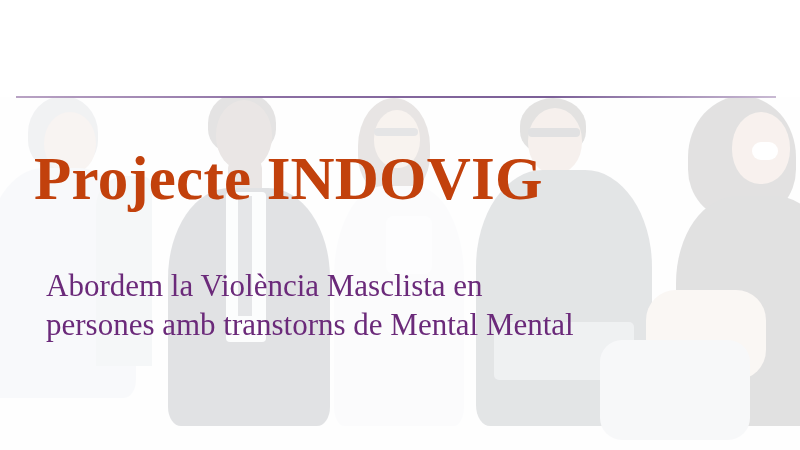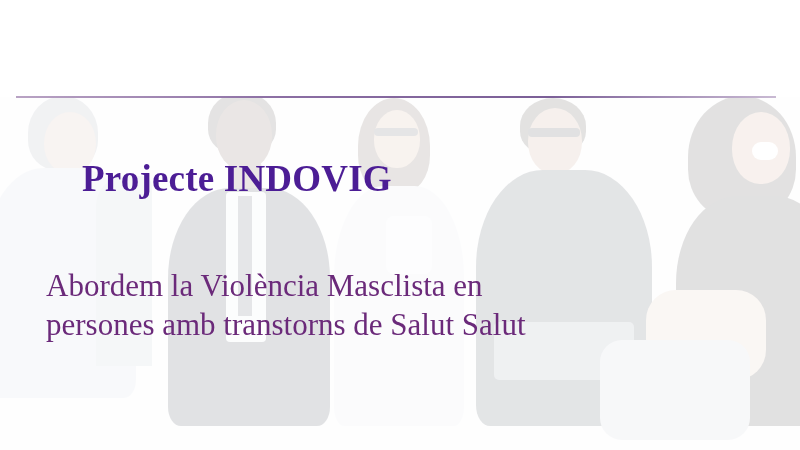--- a/index.html
+++ b/index.html
@@ -219,27 +219,26 @@
     text-align: left;
   }
 
   
   .title {
     position: absolute;
     left: 34px;
     top: 153px;
     font-family: "Liberation Serif", serif;
     font-weight: bold;
-    font-size: 37px;
+    font-size: 61px;
     line-height: 52px;
-    color: #4c1d95;
+    color: #c2410c;
     letter-spacing: 0.2px;
     z-index: 4;
     white-space: nowrap;
-    margin-left: 48px;
   }
   .subtitle {
     position: absolute;
     left: 22px;
     top: 266px;
     width: 700px;
     font-family: "Liberation Serif", serif;
     font-weight: normal;
     font-size: 31px;
     line-height: 39px;
@@ -320,16 +319,16 @@
       <div>d'Ajuts</div>
       <div>Universitaris</div>
       <div>i de Recerca</div>
     </div>
   </div>
 
   <div class="title">Projecte INDOVIG</div>
 
   <div class="subtitle">
     <span>Abordem la Violència Masclista en</span>
-    <span>persones amb transtorns de Salut Salut</span>
+    <span>persones amb transtorns de Mental Mental</span>
   </div>
 
 </div>
 
 </body></html>

